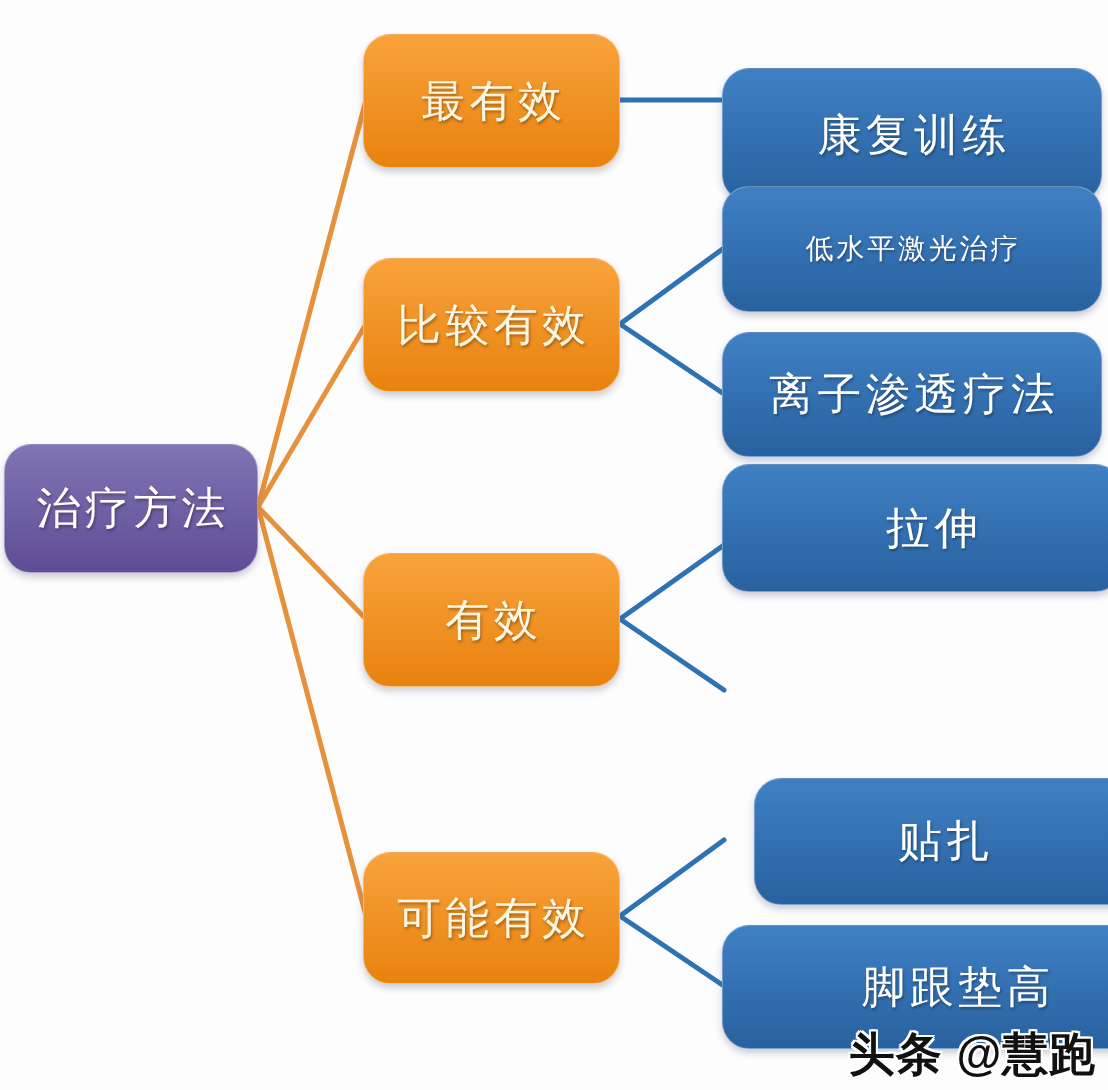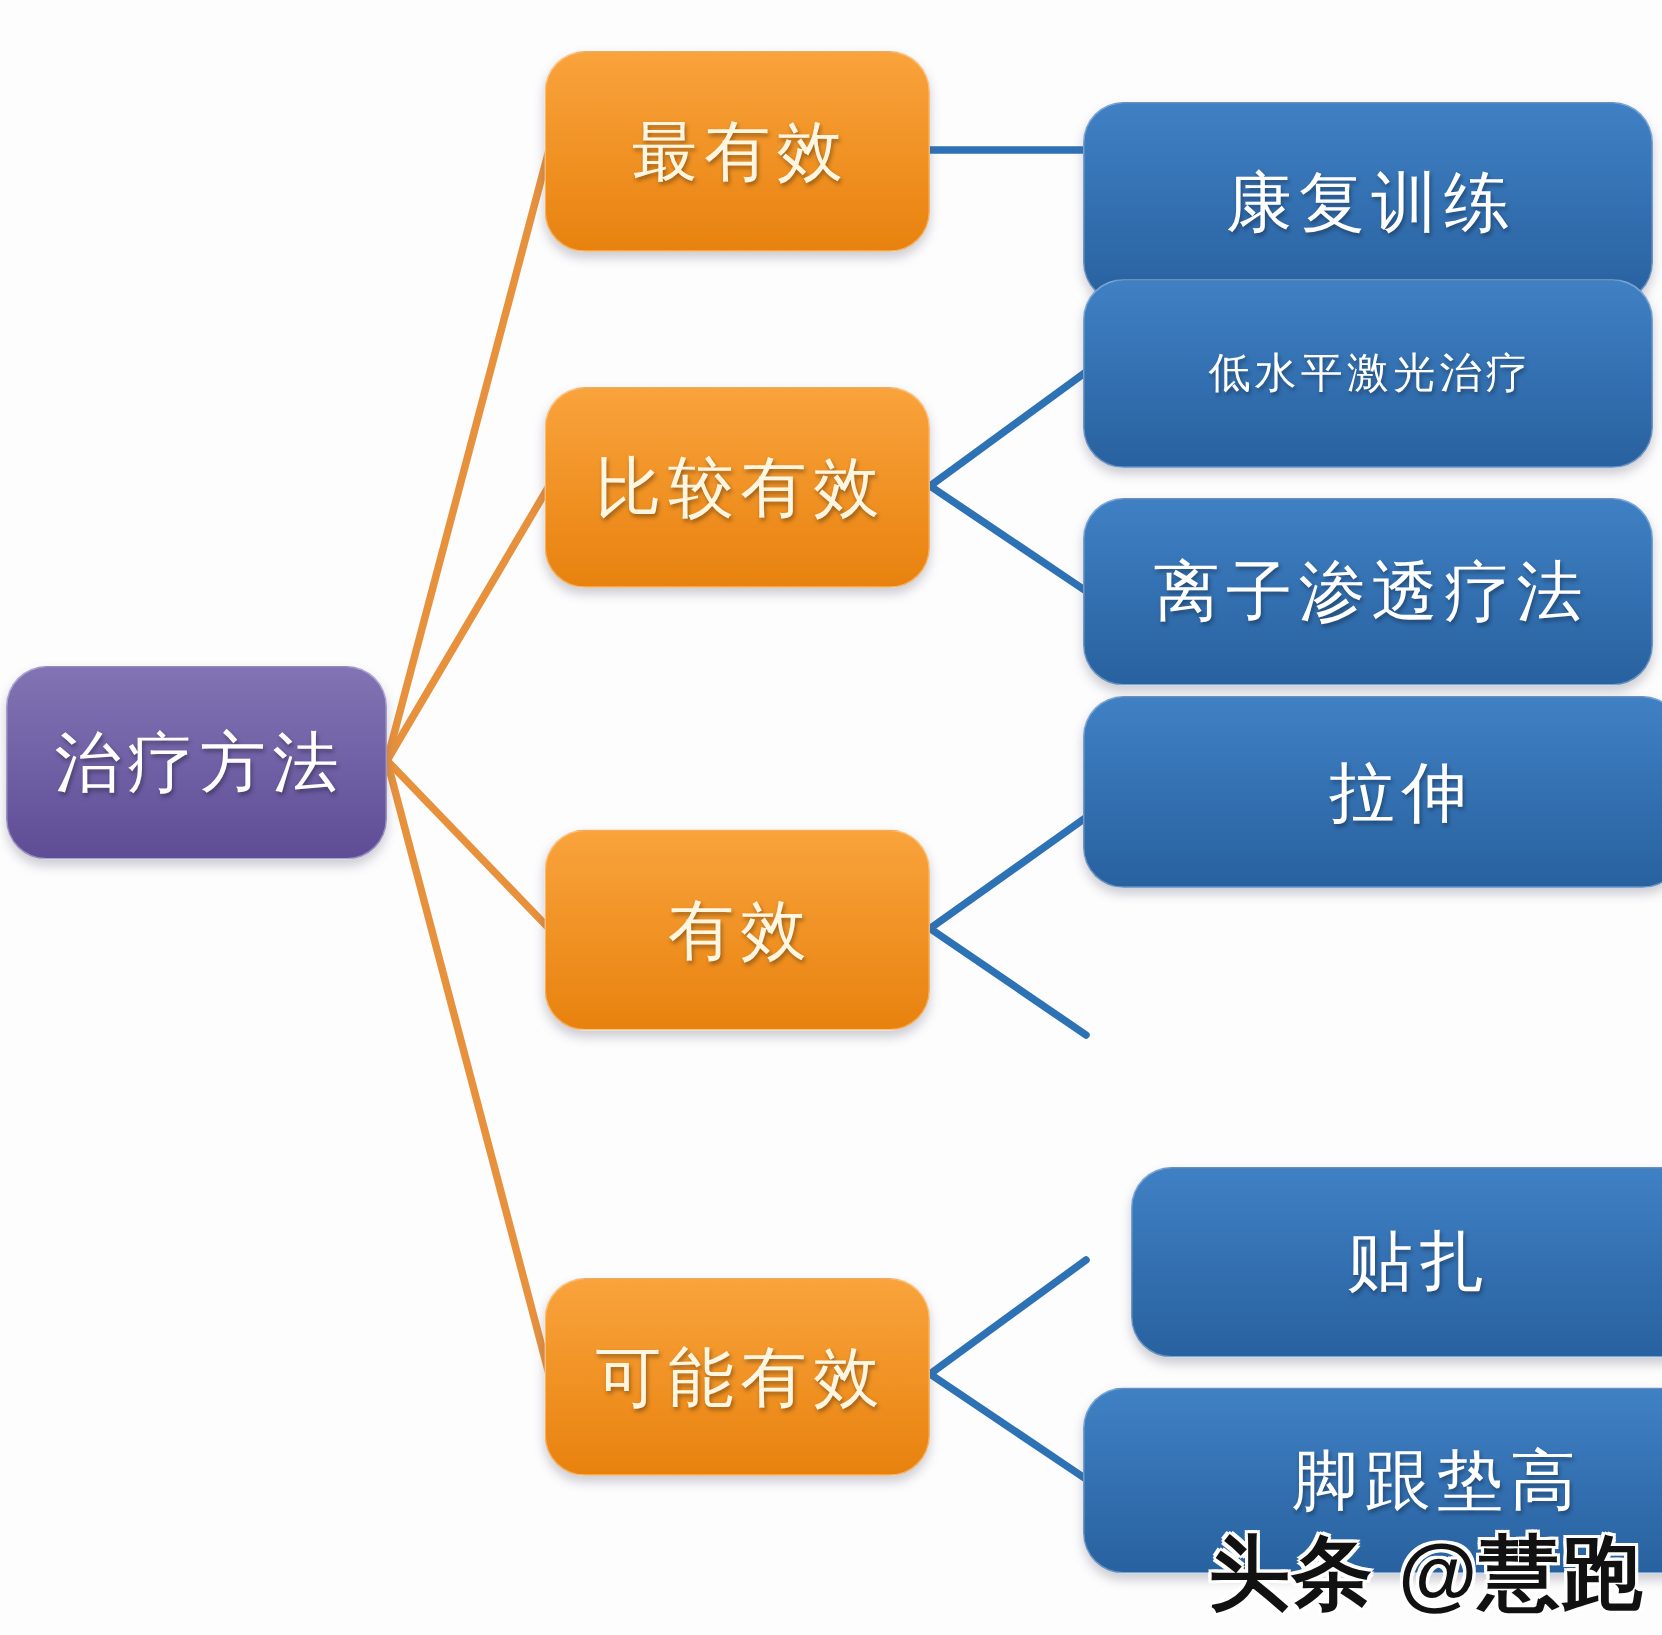--- a/index.html
+++ b/index.html
@@ -72,21 +72,21 @@
   #leaf-1-1    { left: 722px; top: 332px; width: 378px; height: 123px; }
   #leaf-2-0    { left: 722px; top: 464px; width: 378px; height: 126px; padding-left: 20px; }
   #leaf-2-1    { left: 722px; top: 628px; width: 378px; height: 124px; }
   #leaf-3-0    { left: 722px; top: 778px; width: 378px; height: 125px; margin-left: 32px; }
   #leaf-3-1    { left: 722px; top: 925px; width: 378px; height: 122px; padding-left: 44px; }
   .watermark {
     position: absolute;
     right: 12px;
     bottom: 4px;
     z-index: 2;
-    font-size: 54px;
+    font-size: 46px;
     font-weight: bold;
     color: #111111;
     letter-spacing: 0.02em;
     text-shadow:
       -2px -2px 0 #ffffff, 2px -2px 0 #ffffff,
       -2px  2px 0 #ffffff, 2px  2px 0 #ffffff,
       -2px  0   0 #ffffff, 2px  0   0 #ffffff,
        0   -2px 0 #ffffff, 0    2px 0 #ffffff;
   }
 </style>

